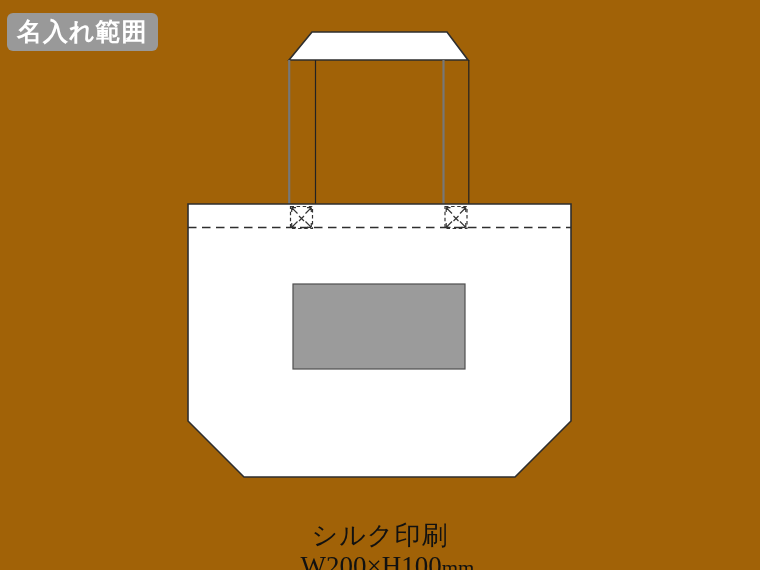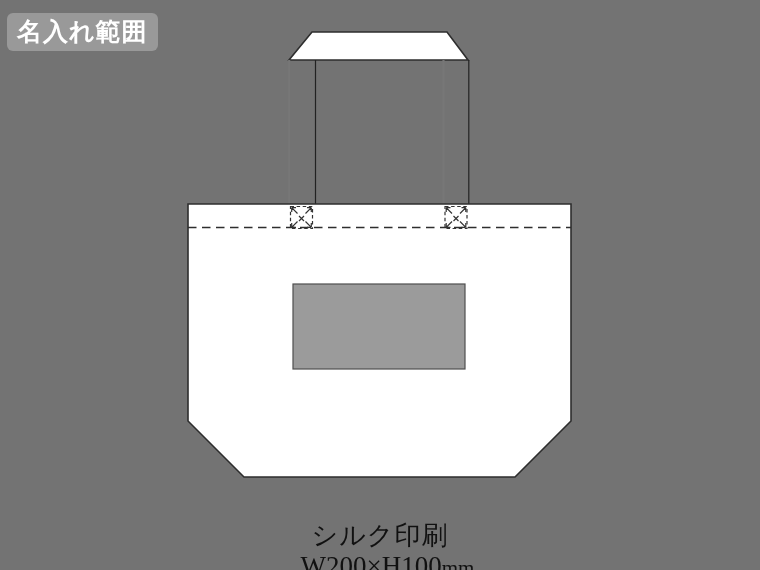--- a/index.html
+++ b/index.html
@@ -4,21 +4,21 @@
 <style>
   html, body {
     margin: 0;
     padding: 0;
     background: #ffffff;
   }
   .canvas {
     position: relative;
     width: 760px;
     height: 570px;
-    background: #737373;
+    background: #a16207;
     overflow: hidden;
     font-family: "Liberation Sans", sans-serif;
   }
   .badge {
     position: absolute;
     left: 7px;
     top: 13px;
     background: #999999;
     color: #ffffff;
     font-family: "Liberation Sans", sans-serif;

